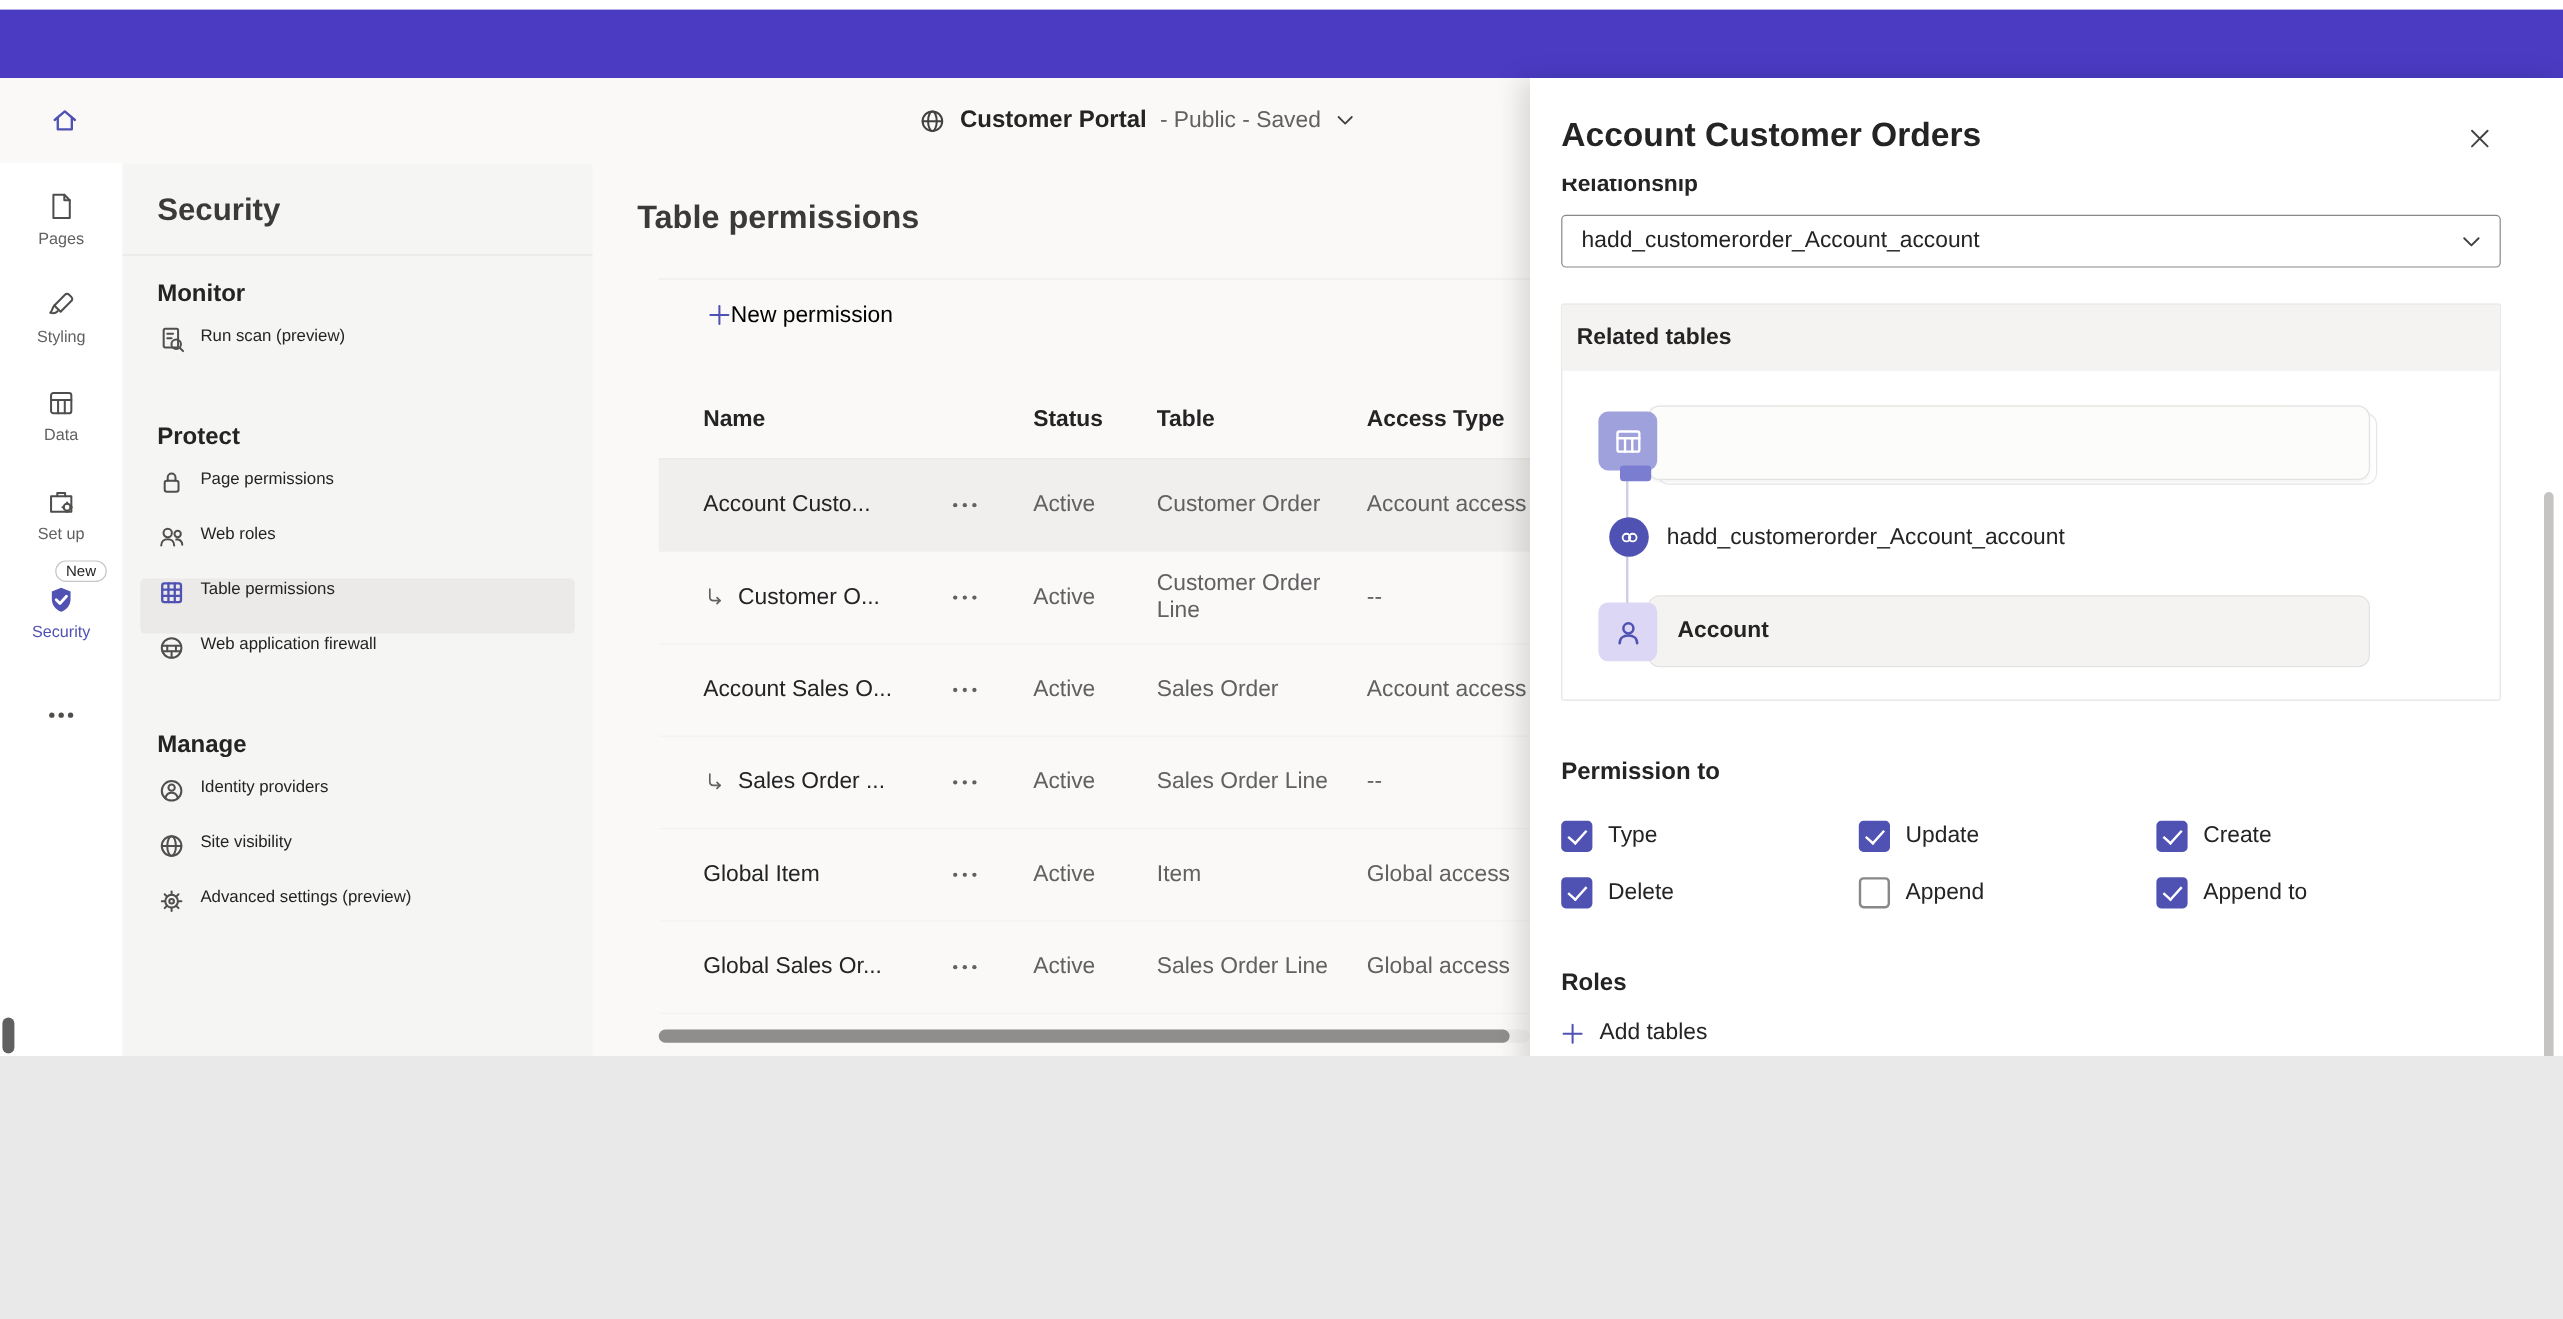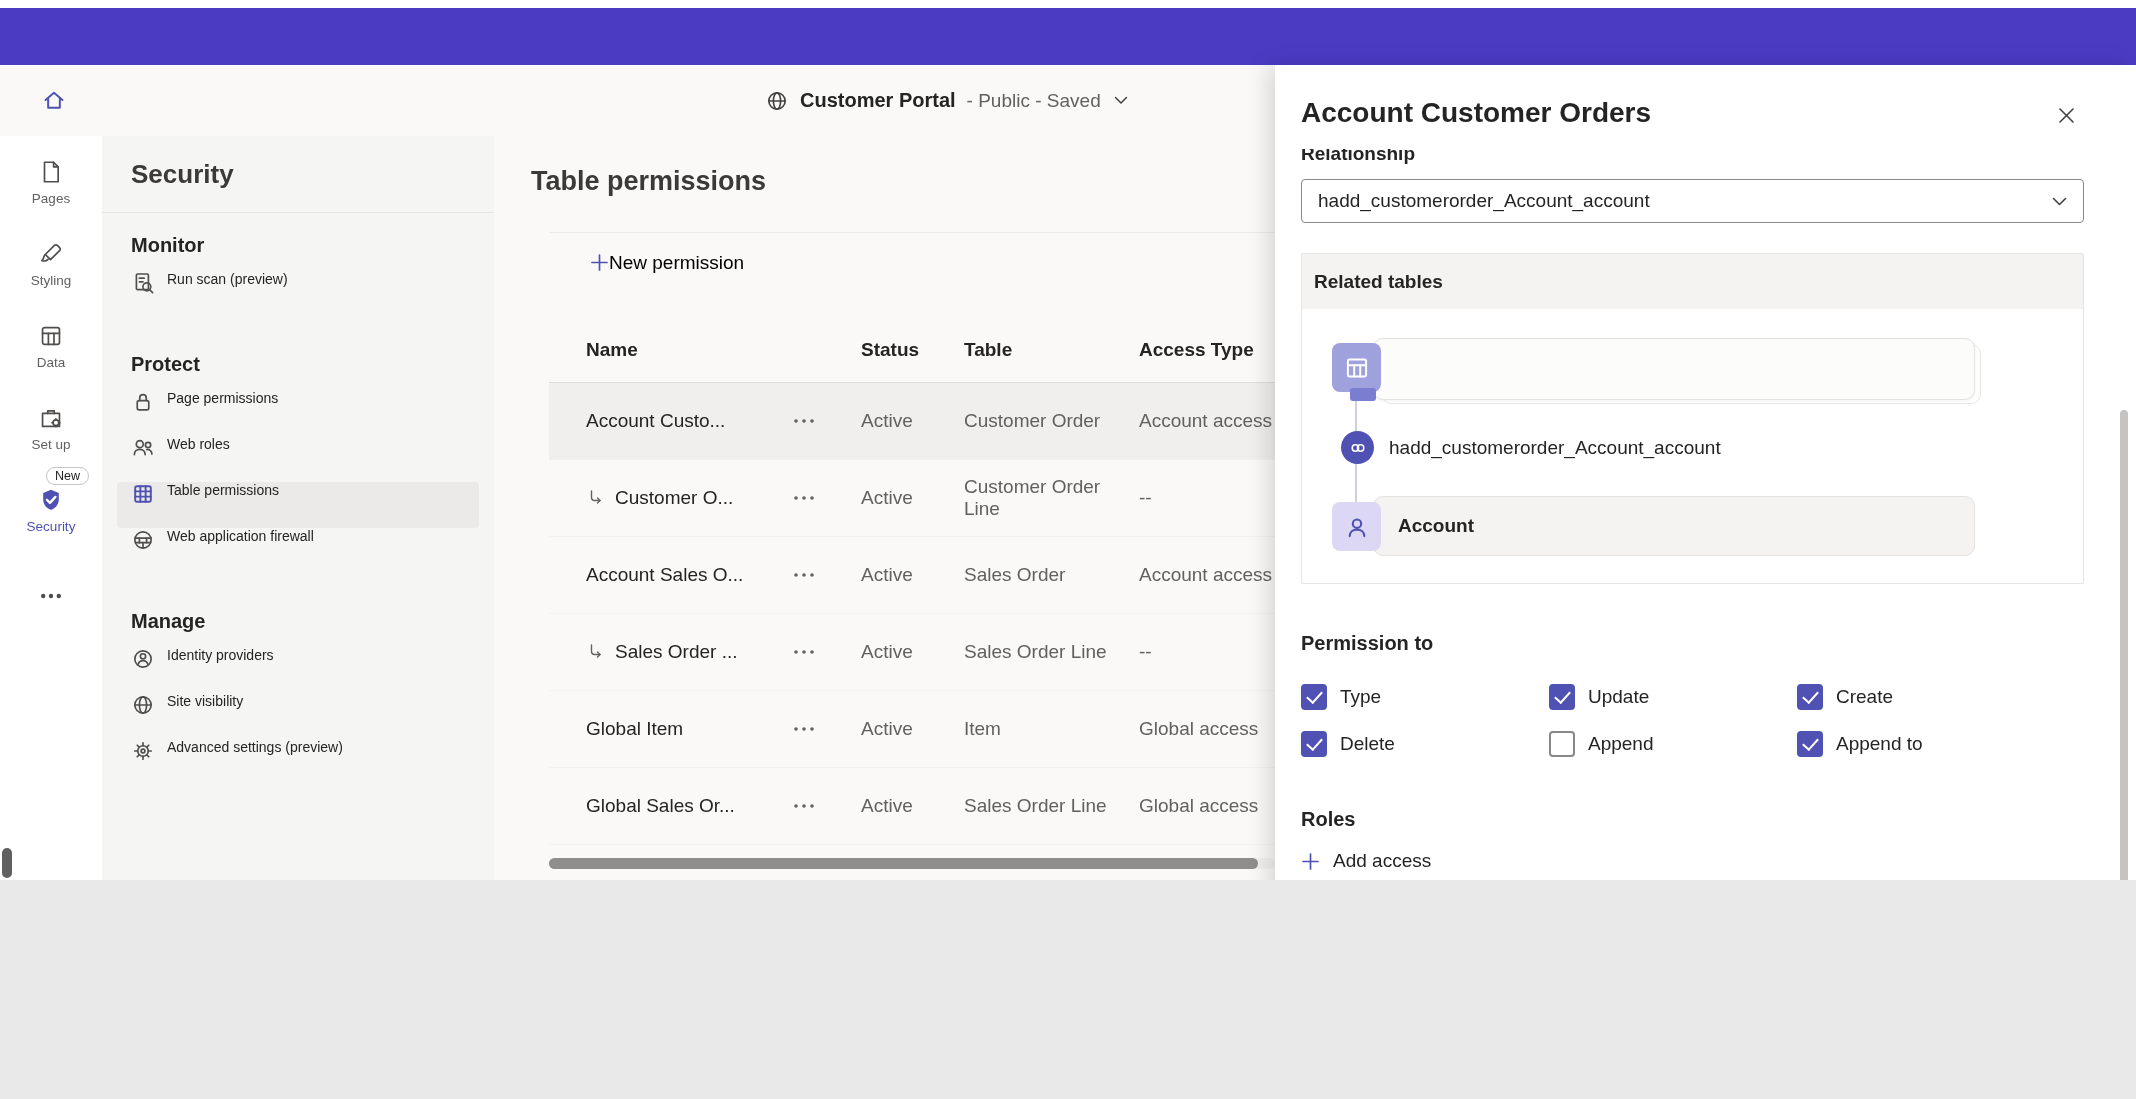--- a/index.html
+++ b/index.html
@@ -532,21 +532,21 @@
       </div>
 
       <div class="roles-head">Roles</div>
       <div class="add-roles">
         <span class="plus">
           <svg width="19" height="19" viewBox="0 0 19 19" fill="none" stroke="currentColor" stroke-width="1.7" stroke-linecap="round">
               <line x1="9.5" y1="2" x2="9.5" y2="17"></line>
               <line x1="2" y1="9.5" x2="17" y2="9.5"></line>
             </svg>
         </span>
-        <span>Add access</span>
+        <span>Add tables</span>
       </div>
 
       <div class="role-chip">
         <span>
           <svg width="22" height="22" viewBox="0 0 20 20">
               <circle cx="10" cy="10" r="8.2" fill="var(--accent,#4F52B2)"></circle>
               <circle cx="10" cy="6.3" r="1.15" fill="#fff"></circle>
               <rect x="9" y="8.4" width="2" height="6.4" rx="1" fill="#fff"></rect>
             </svg>
         </span>

